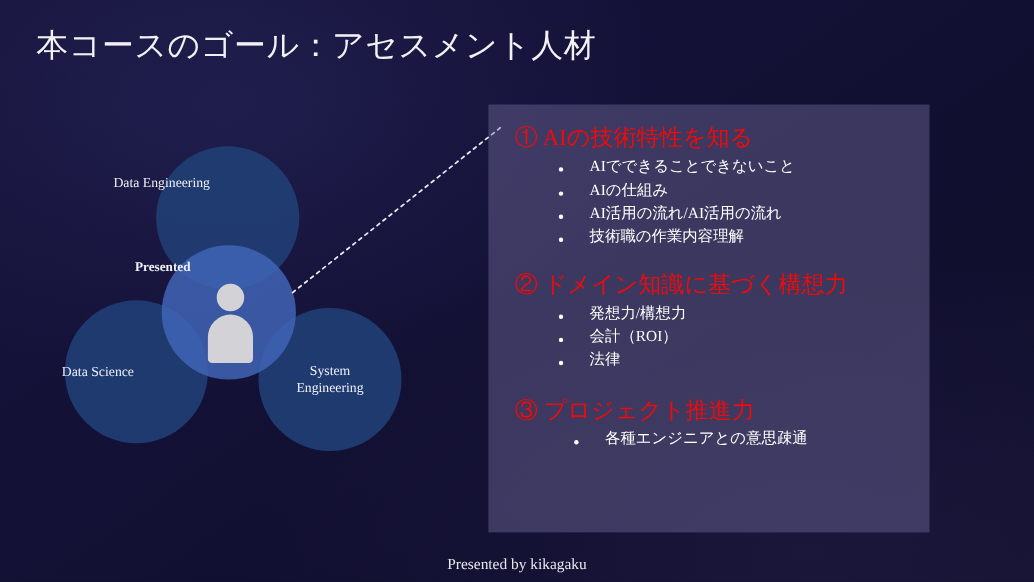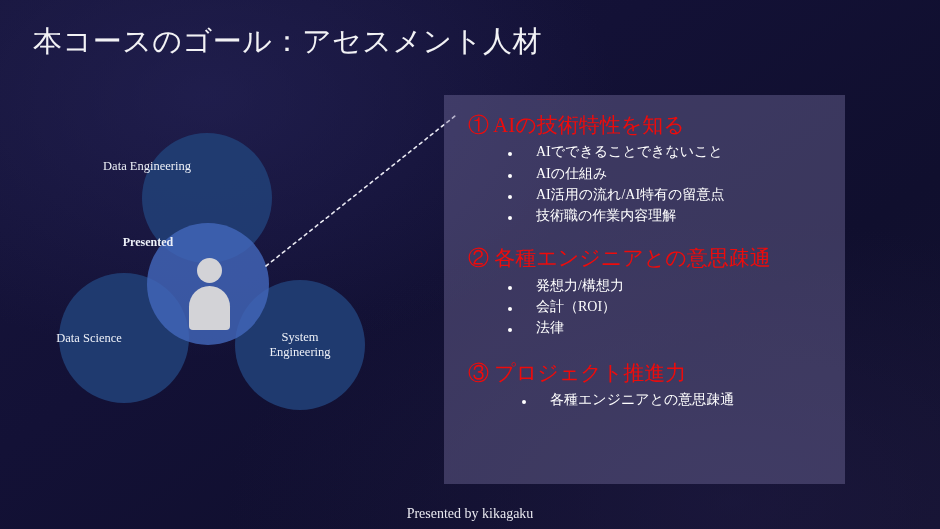--- a/index.html
+++ b/index.html
@@ -205,27 +205,27 @@
     <line x1="266" y1="266" x2="455" y2="116" stroke="#e9e9f2" stroke-width="1.6" stroke-dasharray="3 4" stroke-linecap="round"></line>
   </svg>
 
   <div id="content-panel">
 
     <div class="goal-block" id="goal-block-1">
       <div class="goal-heading">① AIの技術特性を知る</div>
       <ul class="goal-list">
         <li>AIでできることできないこと</li>
         <li>AIの仕組み</li>
-        <li>AI活用の流れ/AI特有の留意点</li>
+        <li>AI活用の流れ/AI活用の流れ</li>
         <li>技術職の作業内容理解</li>
       </ul>
     </div>
 
     <div class="goal-block" id="goal-block-2">
-      <div class="goal-heading">② 各種エンジニアとの意思疎通</div>
+      <div class="goal-heading">② ドメイン知識に基づく構想力</div>
       <ul class="goal-list">
         <li>発想力/構想力</li>
         <li>会計（ROI）</li>
         <li>法律</li>
       </ul>
     </div>
 
     <div class="goal-block" id="goal-block-3">
       <div class="goal-heading">③ プロジェクト推進力</div>
       <ul class="goal-list">

